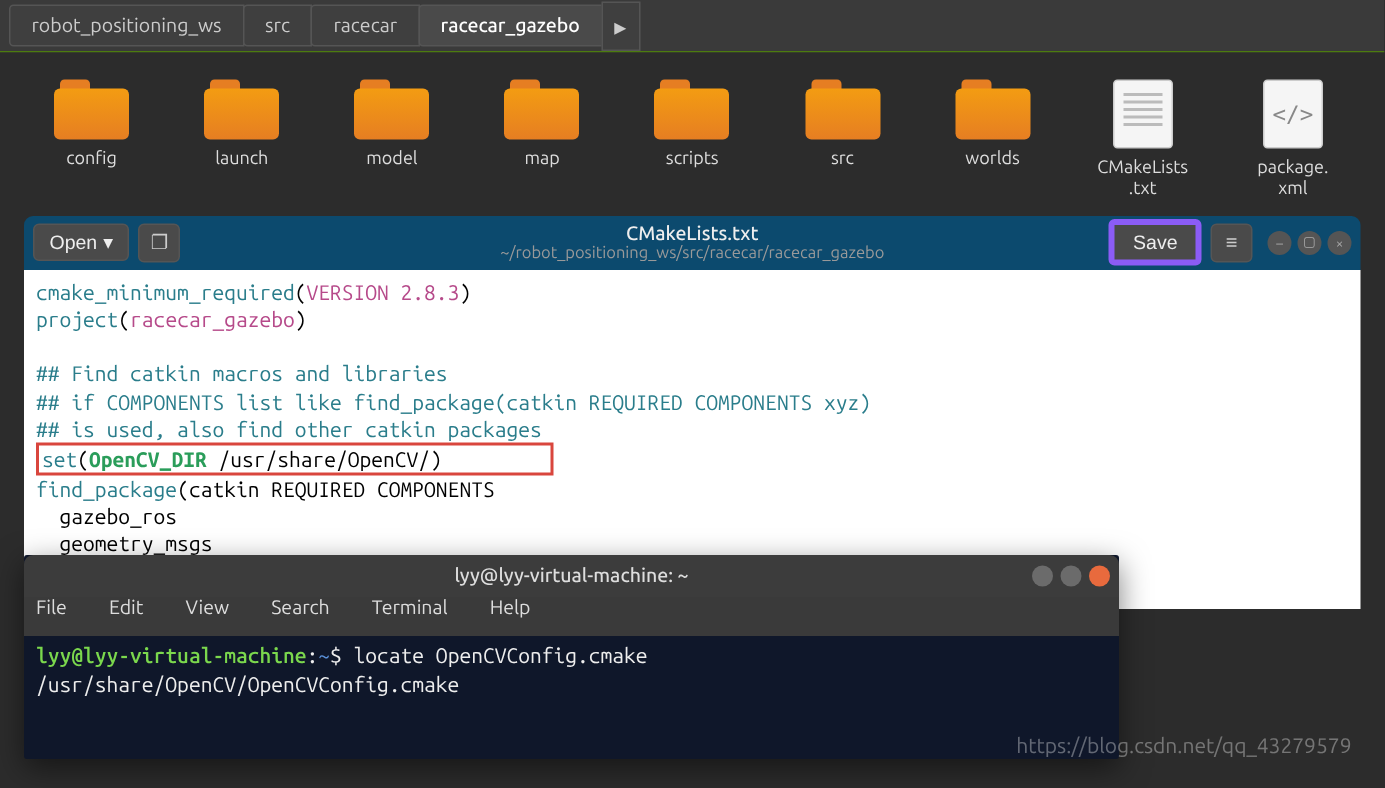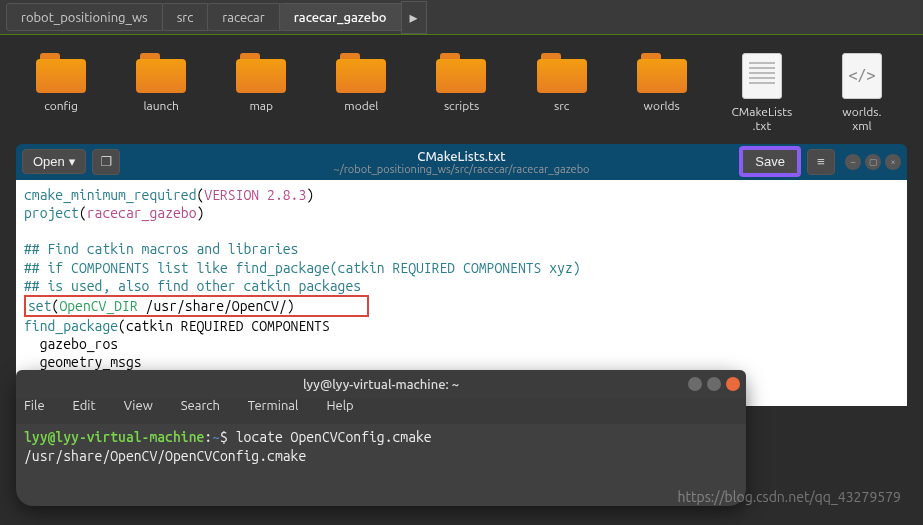--- a/index.html
+++ b/index.html
@@ -24,23 +24,23 @@
   .editor-title .t { color:#eee; font-size:13px; font-weight:500; }
   .editor-title .p { color:#999; font-size:11px; }
   .save-btn { margin-left:auto; background:#4a4a4a; color:#eee; border:4px solid #8b5cf6; border-radius:4px; padding:4px 12px; font-size:13px; cursor:pointer; }
   .menu-btn { margin-left:6px; background:#4a4a4a; border:1px solid #555; border-radius:4px; width:28px; height:26px; display:flex; align-items:center; justify-content:center; cursor:pointer; color:#ccc; }
   .win-circles { display:flex; gap:4px; margin-left:10px; }
   .win-circ { width:16px; height:16px; border-radius:50%; background:#555; display:flex; align-items:center; justify-content:center; color:#aaa; font-size:9px; cursor:pointer; }
   .editor-body { background:#fff; margin:0 16px; padding:6px 8px; font-family:"Ubuntu Mono","DejaVu Sans Mono",monospace; font-size:14px; line-height:1.3; height:226px; overflow:hidden; }
   .tok-fn { color:#2a7d8b; }
   .tok-str { color:#b64a8a; }
   .tok-comment { color:#2a7d8b; }
-  .tok-var { color:#2a9d5a; font-weight:400; }
+  .tok-var { color:#2a9d5a; font-weight:700; }
   .hl-line { display:inline-block; border:2px solid #d9463d; padding:0 2px; }
-  .terminal-window { position:absolute; left:16px; top:370px; width:730px; background:#404040; border-radius:17px; box-shadow:0 6px 20px rgba(0,0,0,.5); }
+  .terminal-window { position:absolute; left:16px; top:370px; width:730px; background:#0f172a; border-radius:2px; box-shadow:0 6px 20px rgba(0,0,0,.5); }
   .term-title { background:#3c3c3c; height:28px; border-radius:6px 6px 0 0; display:flex; align-items:center; justify-content:center; position:relative; }
   .term-title-text { color:#ddd; font-size:13px; font-weight:500; }
   .term-controls { position:absolute; right:6px; display:flex; gap:5px; }
   .term-circ { width:14px; height:14px; border-radius:50%; background:#6b6b6b; cursor:pointer; }
   .term-circ.close { background:#e86a3d; }
   .term-menu { background:#3a3a3a; height:26px; display:flex; align-items:flex-start; padding:0 8px; gap:28px; }
   .term-menu span { color:#ddd; font-size:13px; cursor:pointer; }
   .term-body { padding:4px 8px 40px 8px; font-family:"Ubuntu Mono",monospace; font-size:14px; line-height:1.35; }
   .prompt { color:#7bd84d; font-weight:500; }
   .colon { color:#eee; }
@@ -66,46 +66,46 @@
   <div class="file-item">
       <div class="folder-icon"></div>
       <div class="file-label">config</div>
     </div>
   <div class="file-item">
       <div class="folder-icon"></div>
       <div class="file-label">launch</div>
     </div>
   <div class="file-item">
       <div class="folder-icon"></div>
-      <div class="file-label">map</div>
+      <div class="file-label">model</div>
     </div>
   <div class="file-item">
       <div class="folder-icon"></div>
-      <div class="file-label">model</div>
+      <div class="file-label">map</div>
     </div>
   <div class="file-item">
       <div class="folder-icon"></div>
       <div class="file-label">scripts</div>
     </div>
   <div class="file-item">
       <div class="folder-icon"></div>
       <div class="file-label">src</div>
     </div>
   <div class="file-item">
       <div class="folder-icon"></div>
       <div class="file-label">worlds</div>
     </div>
   <div class="file-item">
       <div class="text-file-icon"></div>
       <div class="file-label" style="white-space:pre-line">CMakeLists
 .txt</div>
     </div>
   <div class="file-item">
       <div class="xml-file-icon">&lt;/&gt;</div>
-      <div class="file-label" style="white-space:pre-line">worlds.
+      <div class="file-label" style="white-space:pre-line">package.
 xml</div>
     </div>
 </div>
 
 <div class="editor-bar">
   <button class="open-btn">
       <span>Open</span>
       <span>▾</span>
     </button>
   <button class="doc-btn">❐</button>

